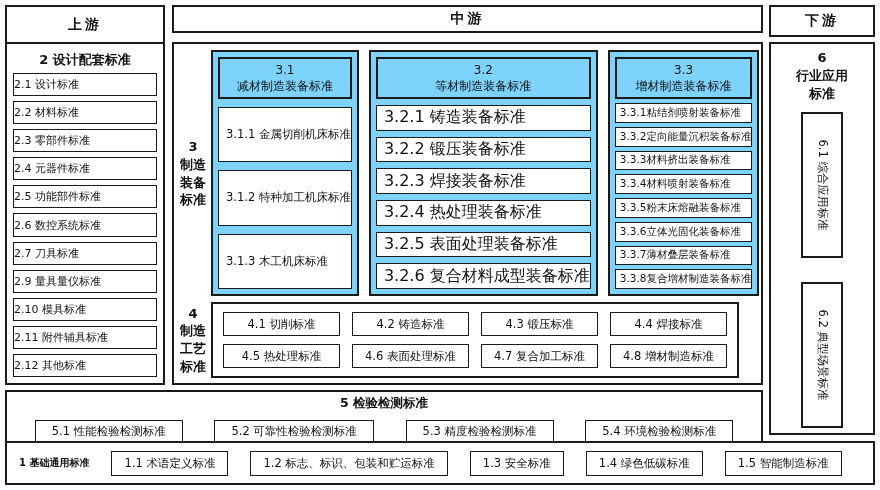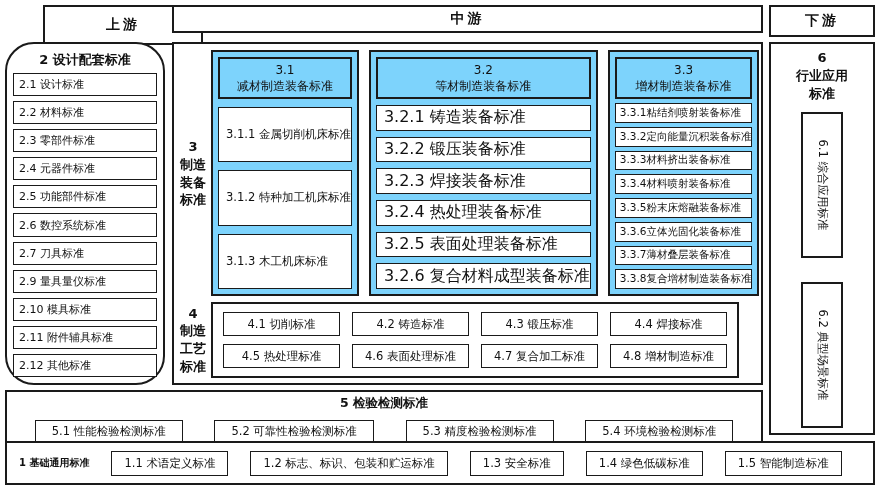--- a/index.html
+++ b/index.html
@@ -9,21 +9,21 @@
   }
   .panel{position:absolute;border:2px solid #1a1a1a;background:#ffffff;box-sizing:border-box;}
   .hdr{display:flex;align-items:center;justify-content:center;font-weight:bold;font-size:14px;letter-spacing:3px;}
   .panel-title{font-weight:bold;font-size:13px;text-align:center;}
   .itembox{border:1px solid #1a1a1a;box-sizing:border-box;display:flex;align-items:center;
            font-size:11px;white-space:nowrap;overflow:hidden;background:#fff;}
   
   .left-body{display:flex;flex-direction:column;padding:5px 6px 6px;}
   .left-body .panel-title{margin:2px 0 4px;}
   .left-items{display:flex;flex-direction:column;flex:1;gap:5px;}
-  .left-items .itembox{flex:1;padding-left:5px;}
+  .left-items .itembox{flex:1;}
   
   .mid-body{display:flex;flex-direction:column;padding:3px;}
   .sec-row{display:flex;flex-direction:row;}
   .sec3-row{flex:1;}
   .sec4-row{height:80px;}
   .vlabel{width:32px;display:flex;flex-direction:column;align-items:center;justify-content:center;
           font-weight:bold;font-size:13px;line-height:1.35;flex:none;}
   .groups{flex:1;display:flex;gap:10px;padding:3px 4px 4px 2px;}
   .group{flex:1;border:2px solid #1a1a1a;display:flex;flex-direction:column;padding:5px;box-sizing:border-box;background:#7dd3fc;}
   .gtitle{border:2px solid #1a1a1a;min-height:42px;display:flex;flex-direction:column;justify-content:center;
@@ -51,31 +51,31 @@
   
   .sec1-body{display:flex;flex-direction:row;align-items:center;gap:22px;padding:0 12px;}
   .sec1-body .panel-title{font-size:10px;white-space:nowrap;}
   .sec1-body .itembox{padding:4px 12px;justify-content:center;font-size:11.5px;}
 </style>
 </head>
 <body>
 
 <div class="canvas">
 
-  <div class="panel hdr" style="left:5px;top:5px;width:160px;height:40px;margin-left:38px;">
+  <div class="panel hdr" style="left:5px;top:5px;width:160px;height:40px;">
     <span>上游</span>
   </div>
   <div class="panel hdr" style="left:172px;top:5px;width:591px;height:28px;">
     <span>中游</span>
   </div>
   <div class="panel hdr" style="left:769px;top:5px;width:106px;height:32px;">
     <span>下游</span>
   </div>
 
-  <div class="panel left-body" style="left:5px;top:42px;width:160px;height:343px;border-radius:29px;">
+  <div class="panel left-body" style="left:5px;top:42px;width:160px;height:343px;">
     <div class="panel-title">2 设计配套标准</div>
     <div class="left-items">
       <div class="itembox">2.1 设计标准</div>
       <div class="itembox">2.2 材料标准</div>
       <div class="itembox">2.3 零部件标准</div>
       <div class="itembox">2.4 元器件标准</div>
       <div class="itembox">2.5 功能部件标准</div>
       <div class="itembox">2.6 数控系统标准</div>
       <div class="itembox">2.7 刀具标准</div>
       <div class="itembox">2.9 量具量仪标准</div>

